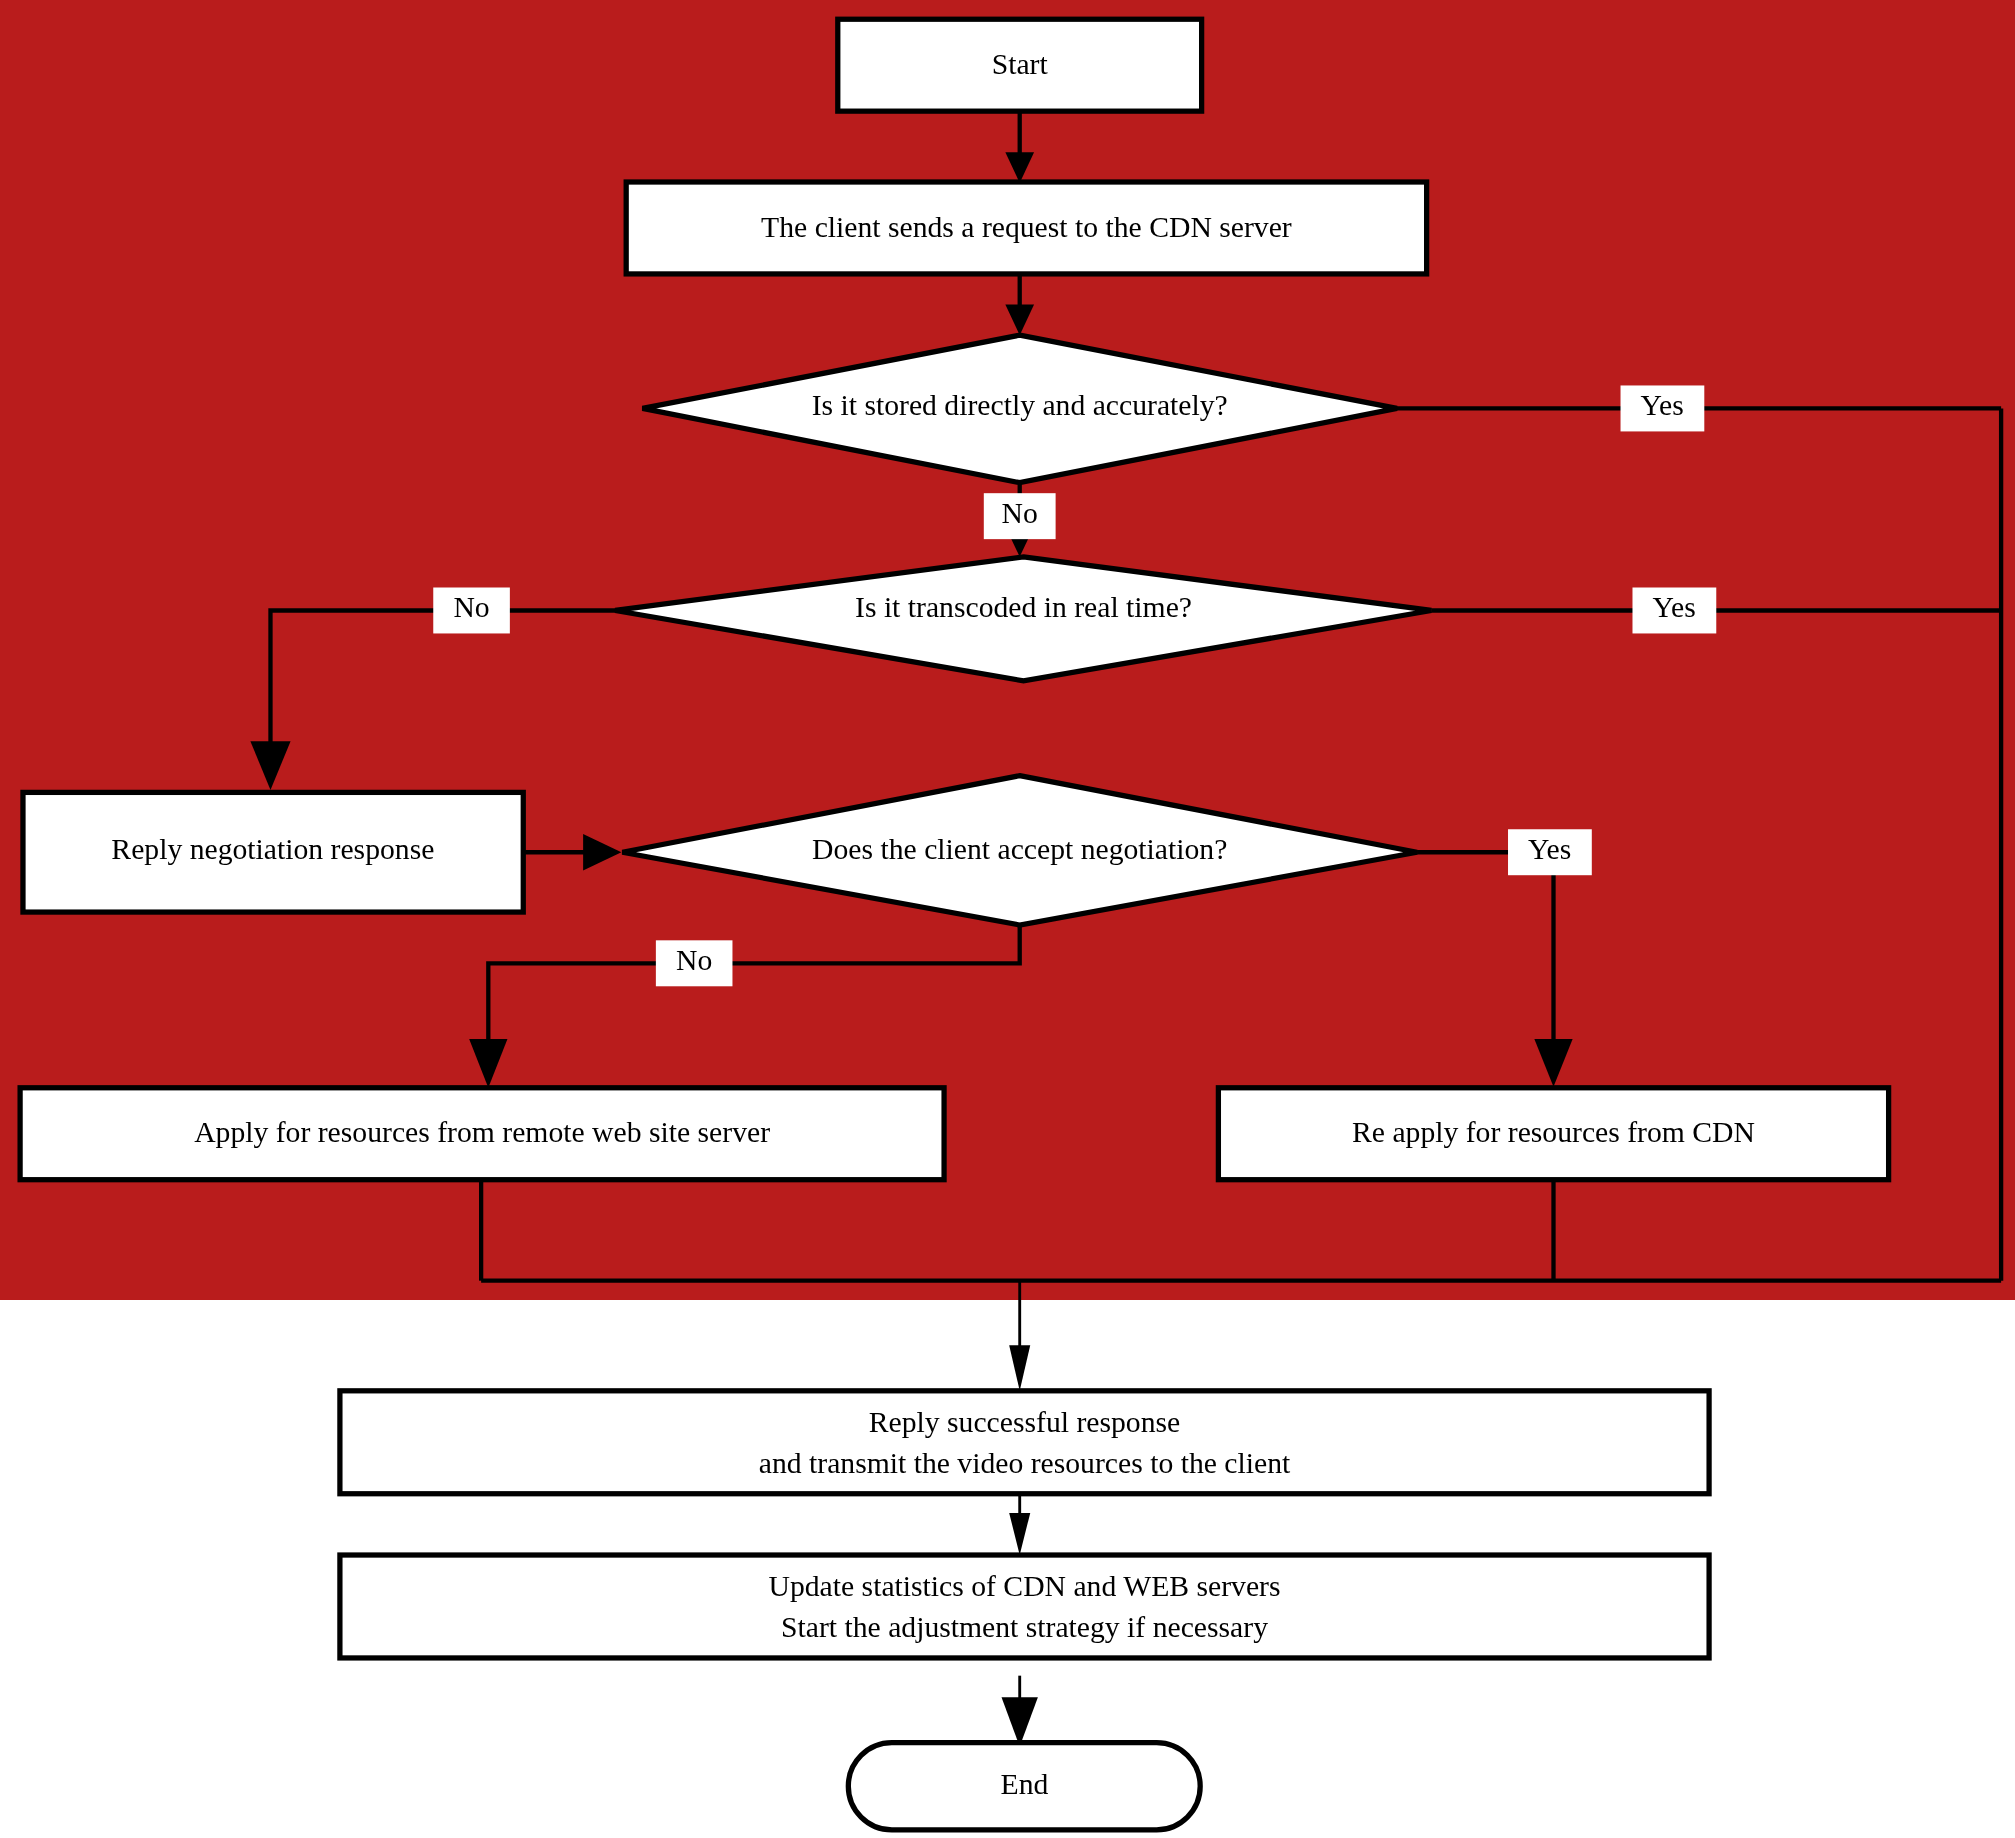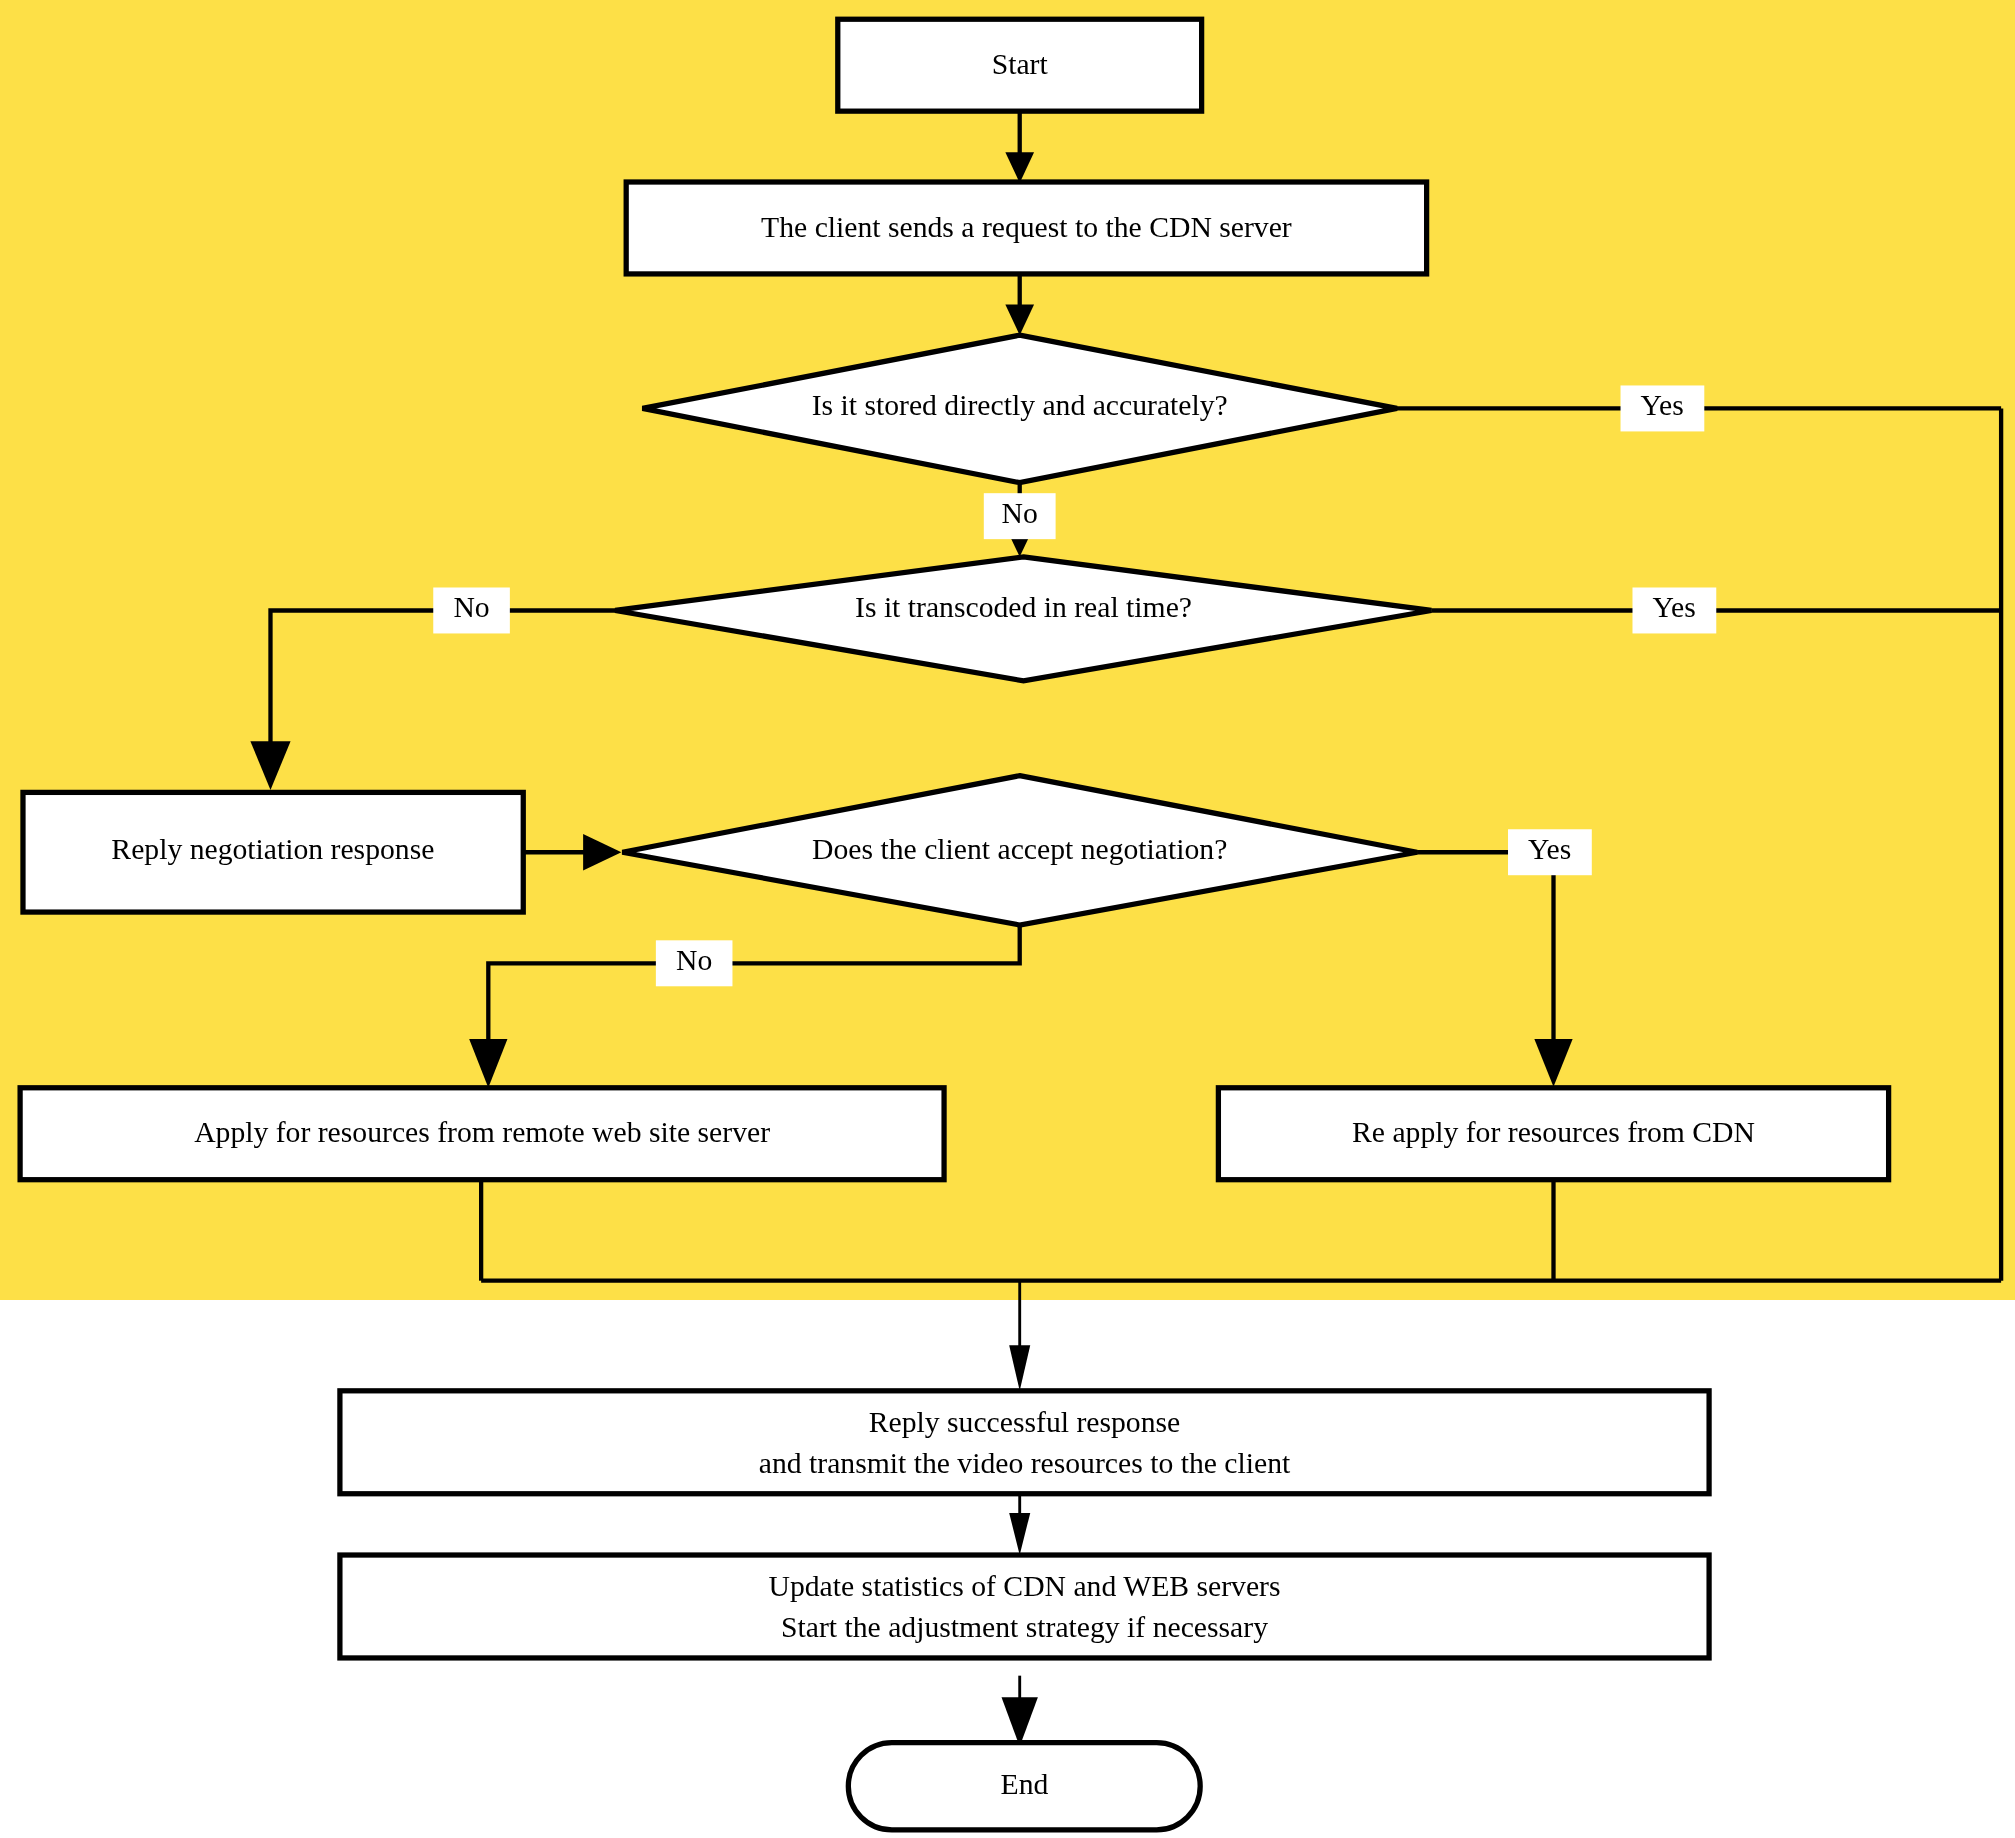--- a/index.html
+++ b/index.html
@@ -10,21 +10,21 @@
   body {
     width: 2015px;
     height: 1839px;
     font-family: "Liberation Serif", "DejaVu Serif", serif;
     overflow: hidden;
   }
   #flowchart-root {
     position: relative;
     width: 2015px;
     height: 1300px;
-    background: #fde047;
+    background: #b91c1c;
   }
   svg.diagram {
     display: block;
     width: 2015px;
     height: 1839px;
   }
   .shape-outline-thick {
     fill: #ffffff;
     stroke: #000000;
     stroke-width: 11;

